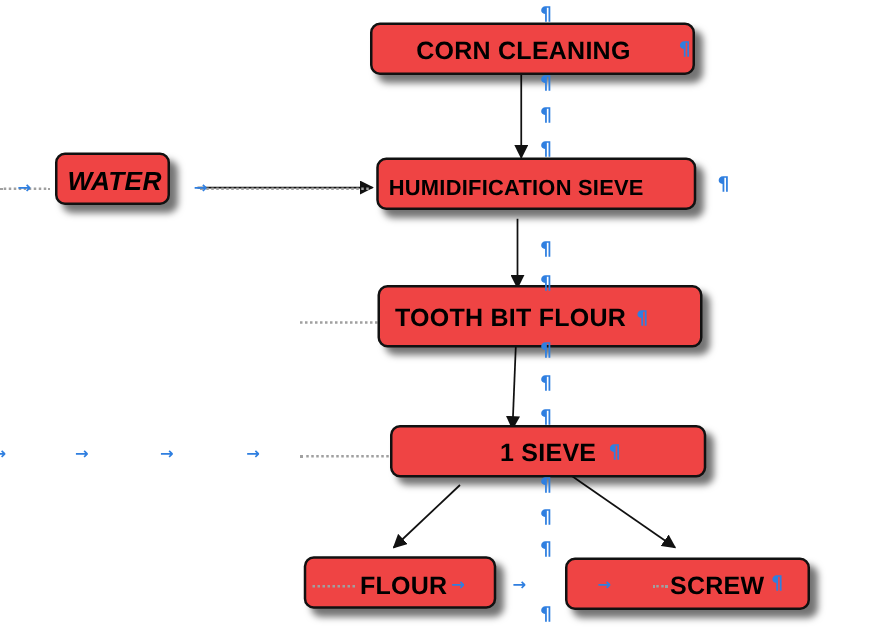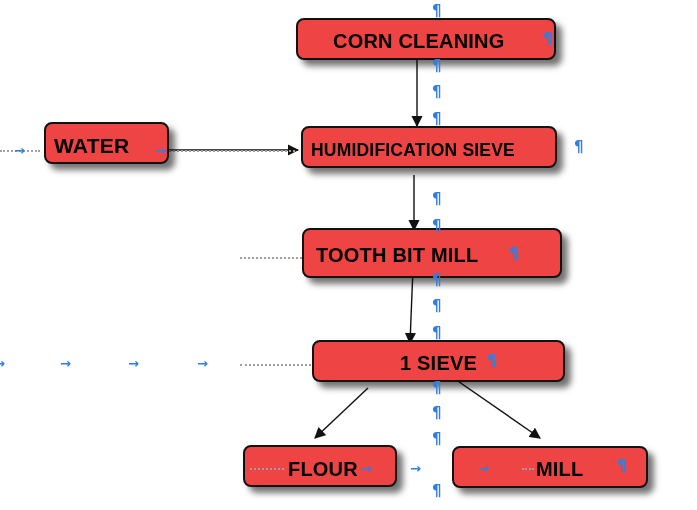--- a/index.html
+++ b/index.html
@@ -63,42 +63,42 @@
 
 <div class="dots" style="left:0px; top:150px; width:40px;"></div>
 <div class="dots" style="left:160px; top:150px; width:135px;"></div>
 <div class="dots" style="left:240px; top:257px; width:70px;"></div>
 <div class="dots" style="left:240px; top:364px; width:155px;"></div>
 
 <div class="box" style="left:296px; top:18px; width:260px; height:42px;">
   <span class="label" style="left:35px; top:10px; font-size:20px;">CORN CLEANING</span>
 </div>
 
-<div class="box" style="left:44px; top:122px; width:125px; height:42px;">
+<div class="box" style="left:44px; top:122px; width:92px; height:42px;font-style:italic;">
   <span class="label" style="left:8px; top:10px; font-size:21px;">WATER</span>
 </div>
 
 <div class="box" style="left:301px; top:126px; width:256px; height:42px;">
   <span class="label" style="left:8px; top:12px; font-size:17.5px;">HUMIDIFICATION SIEVE</span>
 </div>
 
 <div class="box" style="left:302px; top:228px; width:260px; height:50px;">
-  <span class="label" style="left:12px; top:14px; font-size:20px;">TOOTH BIT MILL</span>
+  <span class="label" style="left:12px; top:14px; font-size:20px;">TOOTH BIT FLOUR</span>
 </div>
 
 <div class="box" style="left:312px; top:340px; width:253px; height:42px;text-align:center;">
   <span class="label" style="left:86px; top:10px; font-size:20px;">1 SIEVE</span>
 </div>
 
 <div class="box" style="left:243px; top:445px; width:154px; height:42px;">
   <span class="label" style="left:43px; top:11px; font-size:20px;">FLOUR</span>
 </div>
 
 <div class="box" style="left:452px; top:446px; width:196px; height:42px;">
-  <span class="label" style="left:82px; top:10px; font-size:20px;">MILL</span>
+  <span class="label" style="left:82px; top:10px; font-size:20px;">SCREW</span>
 </div>
 
 <div class="dots" style="left:250px; top:468px; width:34px;"></div>
 <div class="dots" style="left:522px; top:468px; width:12px;"></div>
 
 <span class="pilcrow" style="left:432px; top:4px;">¶</span>
 <span class="pilcrow" style="left:543px; top:32px;">¶</span>
 <span class="pilcrow" style="left:432px; top:59px;">¶</span>
 <span class="pilcrow" style="left:432px; top:85px;">¶</span>
 <span class="pilcrow" style="left:432px; top:112px;">¶</span>

